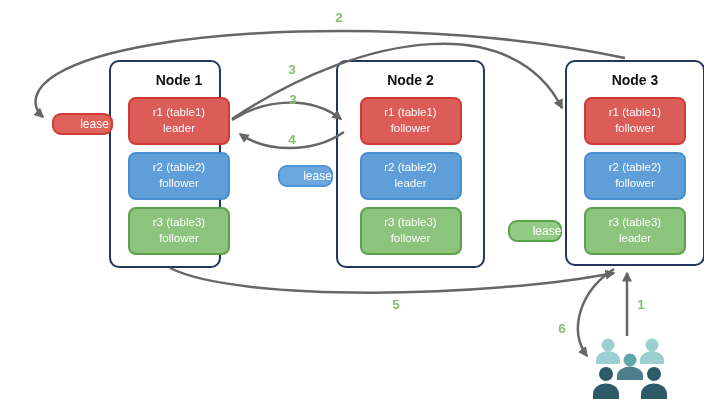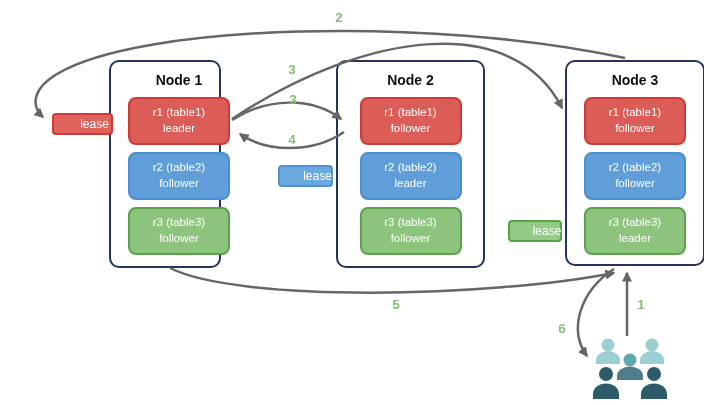--- a/index.html
+++ b/index.html
@@ -16,21 +16,21 @@
   .replica {
     width:102px; height:48px; border-radius:8px; border:2px solid;
     box-sizing:border-box; color:#fff; font-size:11.5px; line-height:1.35;
     display:flex; flex-direction:column; align-items:center; justify-content:center;
     margin-bottom:7px; text-align:center;
   }
   .replica.red   { background:#dc5c57; border-color:#d03b35; }
   .replica.blue  { background:#5f9ed8; border-color:#4a8ecf; }
   .replica.green { background:#8cc47d; border-color:#5da14c;text-align:right; }
   .lease {
-    position:absolute; border-radius:4px; border:2px solid; box-sizing:border-box;
+    position:absolute; border-radius:9px; border:2px solid; box-sizing:border-box;
     color:#fff; font-size:12px; display:flex; align-items:center; justify-content:center;padding-left:24px;
   }
   .lease.red   { background:#e0625d; border-color:#d03b35; left:52px;  top:113px; width:61px; height:22px; }
   .lease.blue  { background:#6ba8df; border-color:#4f92d3; left:278px; top:165px; width:55px; height:22px; }
   .lease.green { background:#93ca85; border-color:#55a546; left:508px; top:220px; width:54px; height:22px; }
   .step {
     position:absolute; color:#86bd74; font-weight:bold; font-size:13.5px;
     width:16px; text-align:center;
   }
   svg.overlay { position:absolute; left:0; top:0; width:704px; height:405px; }

